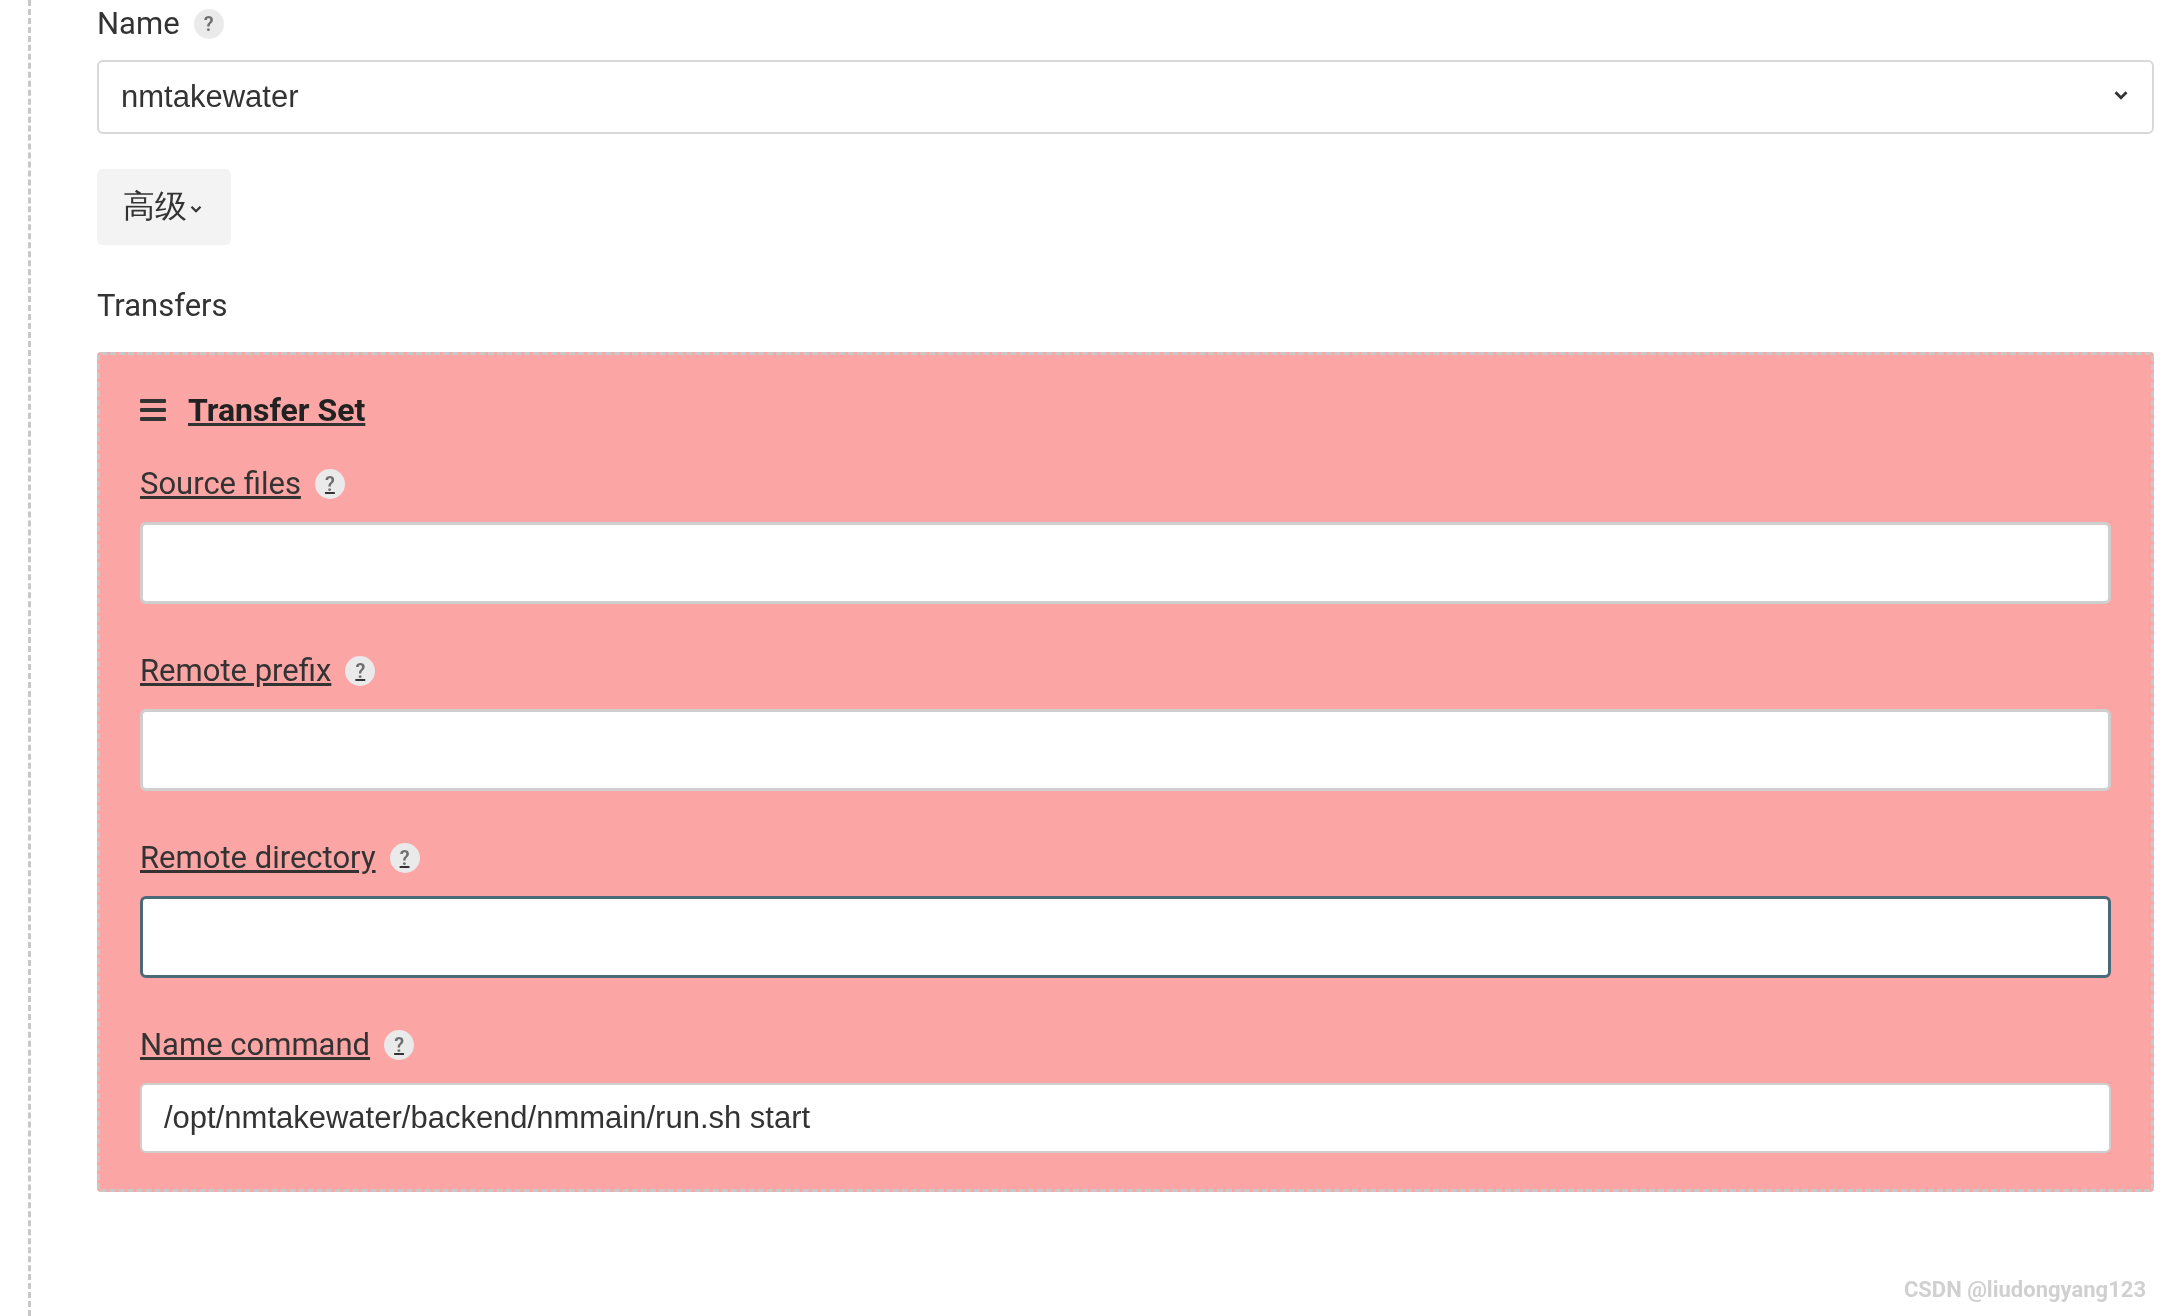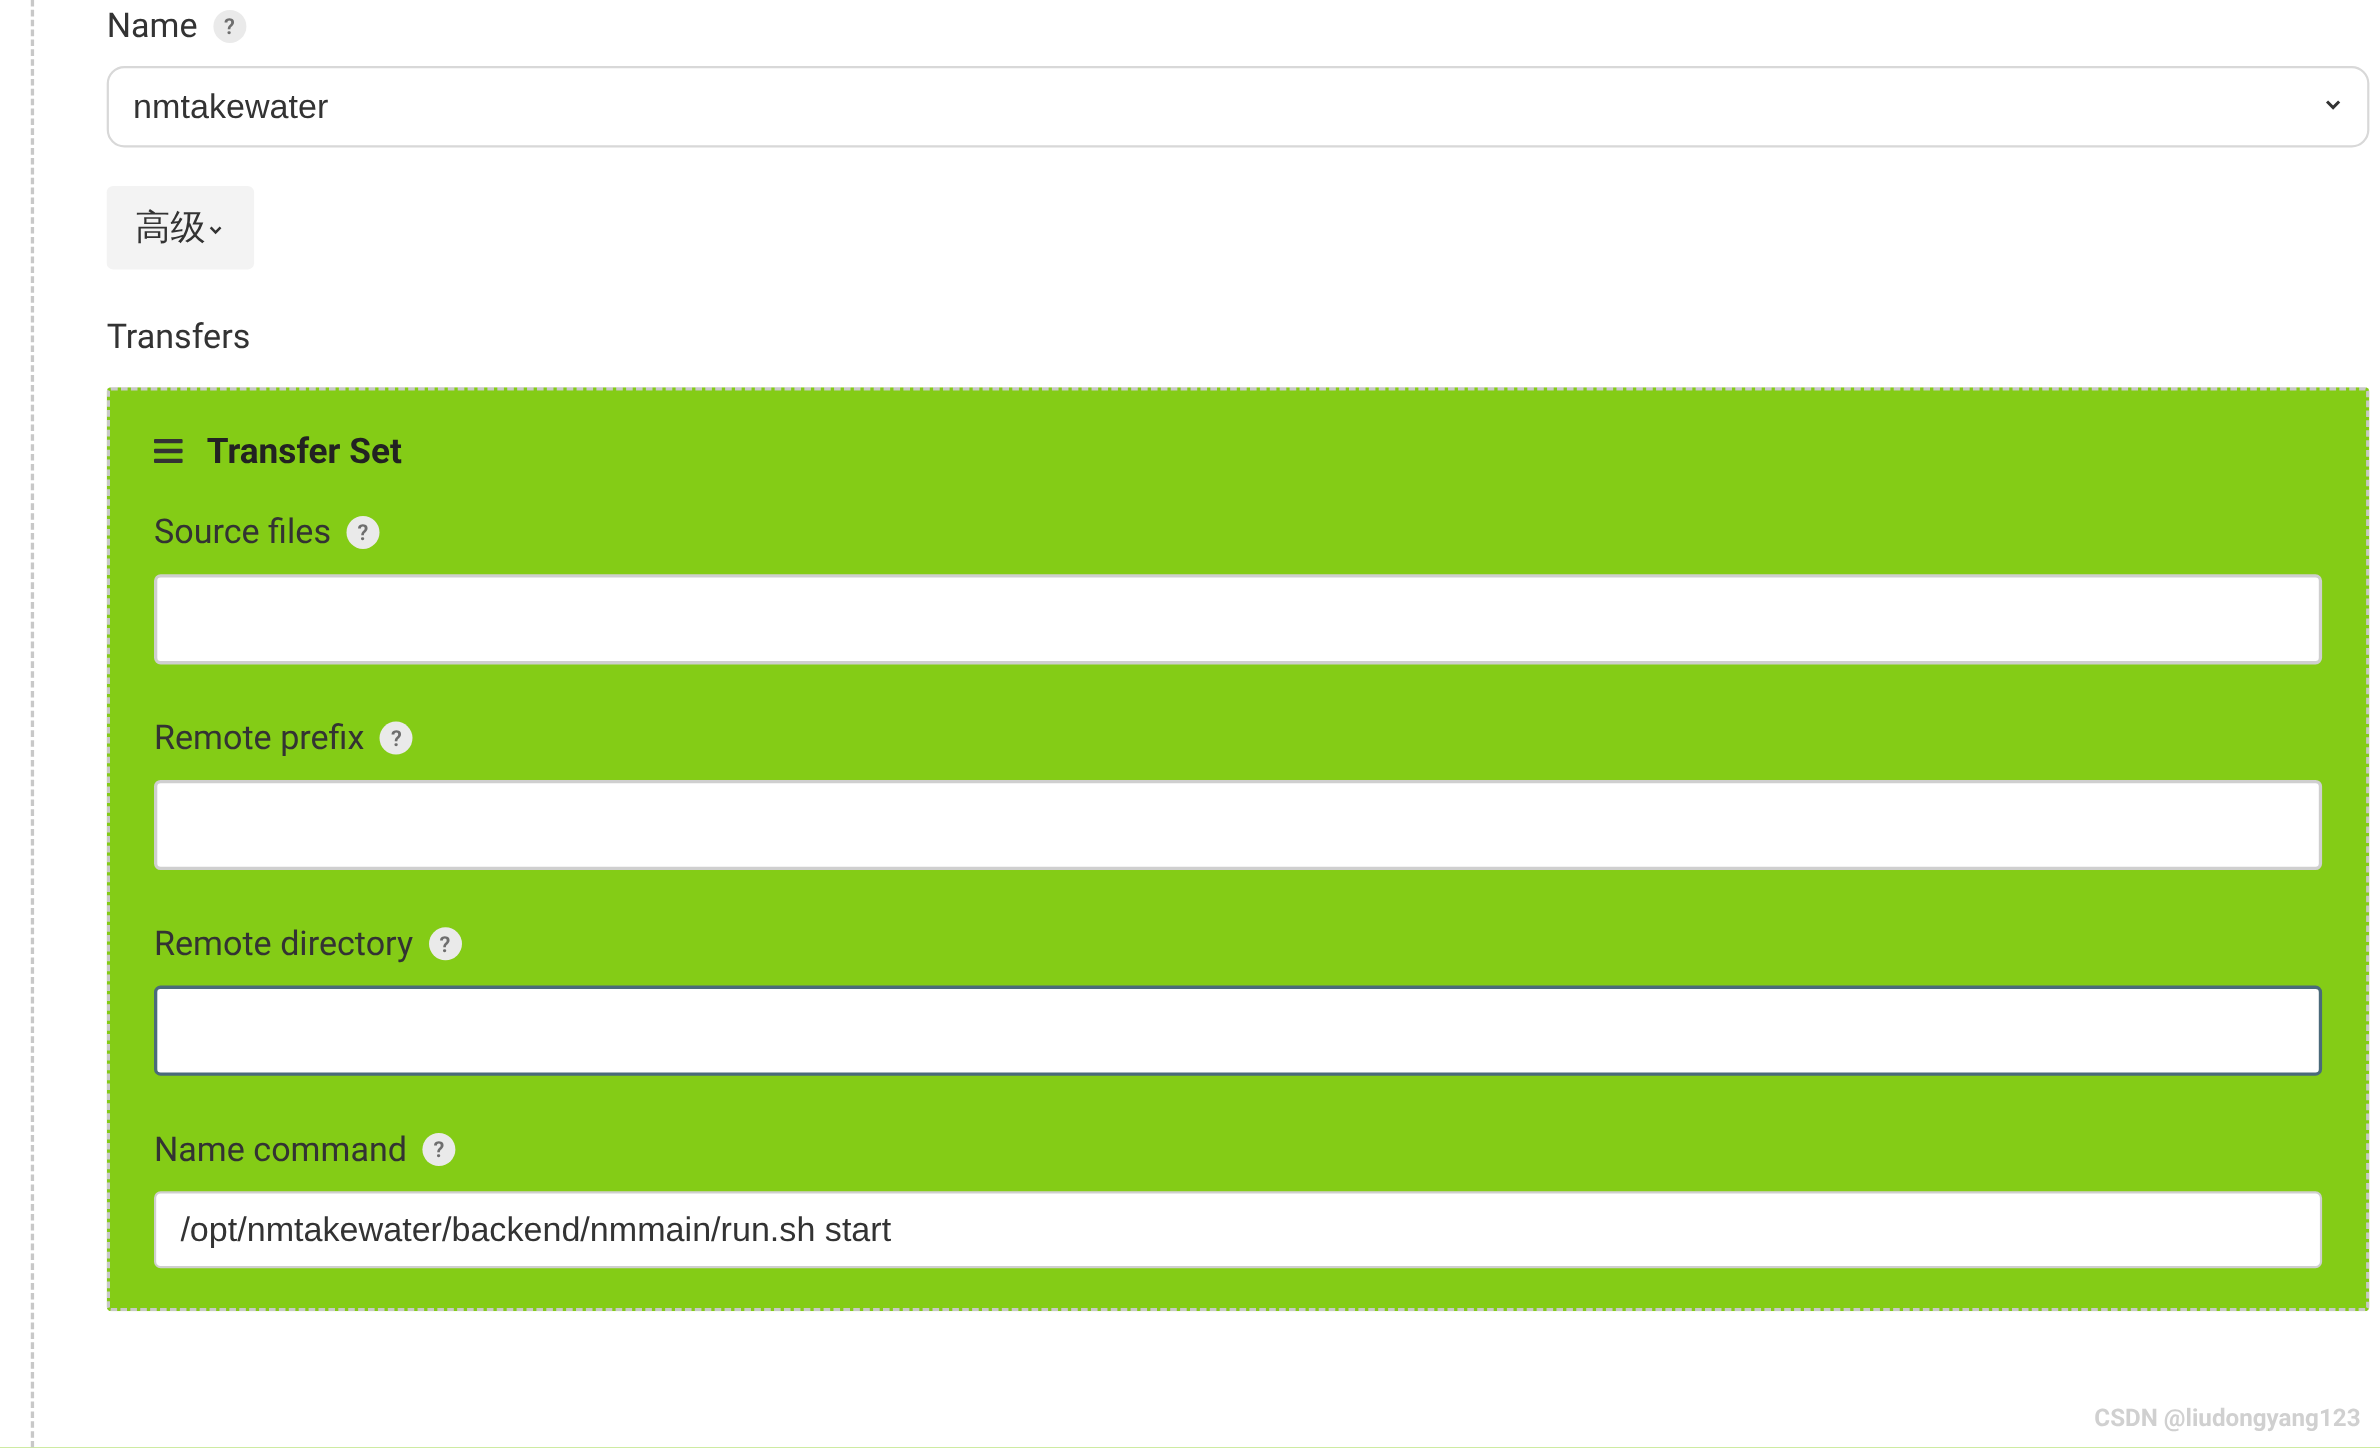--- a/index.html
+++ b/index.html
@@ -54,21 +54,21 @@
       cursor: pointer;
     }
     .select-wrapper {
       position: relative;
       width: 100%;
     }
     .select-input {
       width: 100%;
       height: 74px;
       border: 2px solid #d8d8d8;
-      border-radius: 16px;
+      border-radius: 6px;
       padding: 0 22px;
       font-size: 31px;
       color: #333;
       background: #fff;
       appearance: none;
       outline: none;
     }
     .select-chevron {
       position: absolute;
       right: 22px;
@@ -94,21 +94,22 @@
       font-size: 31px;
       color: #333;
       margin-bottom: 28px;
       padding-left: 36px;
     }
     .transfer-set-box {
       border: 3px dashed #c8c8c8;
       border-radius: 4px;
       margin-left: 36px;
       padding: 36px 40px;
-      background: #84cc16;
+      background: #fca5a5;
+      text-decoration: underline;
     }
     .transfer-header {
       display: flex;
       align-items: center;
       gap: 22px;
       margin-bottom: 36px;
     }
     .drag-icon {
       display: inline-flex;
       flex-direction: column;

